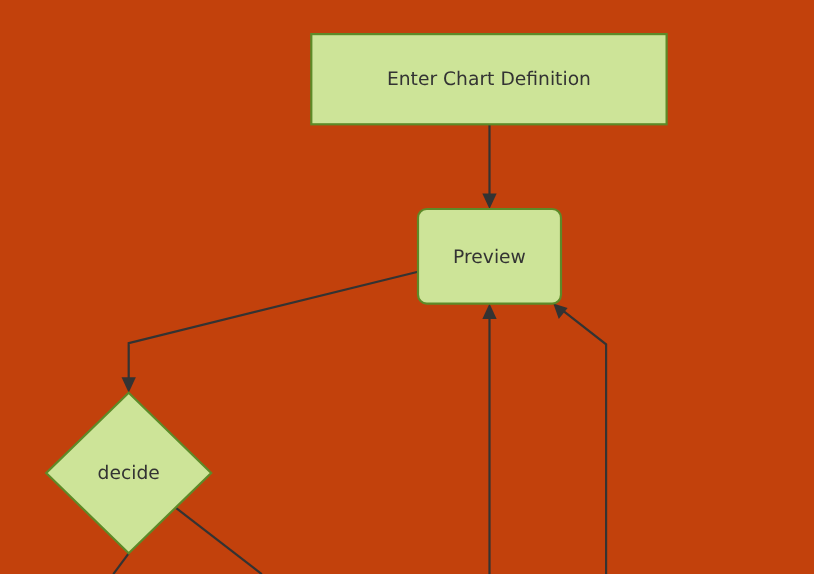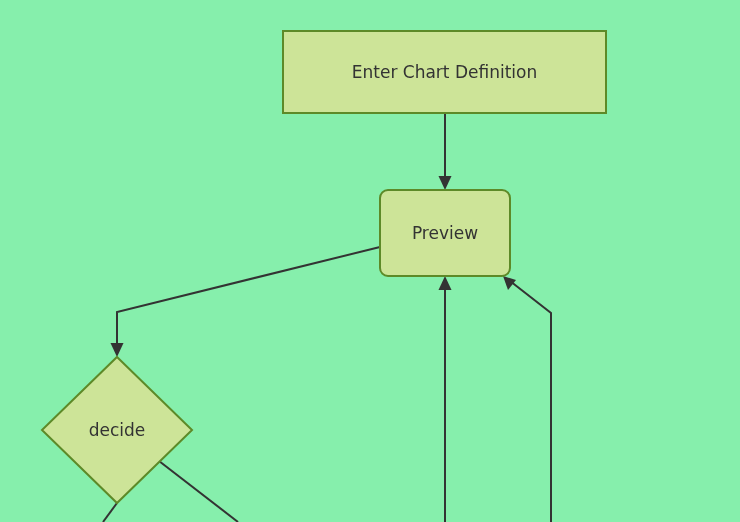--- a/index.html
+++ b/index.html
@@ -7,21 +7,21 @@
     padding: 0;
     background: #ffffff;
   }
   body {
     font-family: "DejaVu Sans", "Liberation Sans", sans-serif;
   }
   #diagram-canvas {
     position: relative;
     width: 740px;
     height: 522px;
-    background: #86efac;
+    background: #c2410c;
     overflow: hidden;
   }
   #flow-svg {
     position: absolute;
     top: 0;
     left: 0;
     width: 740px;
     height: 522px;
     display: block;
   }

